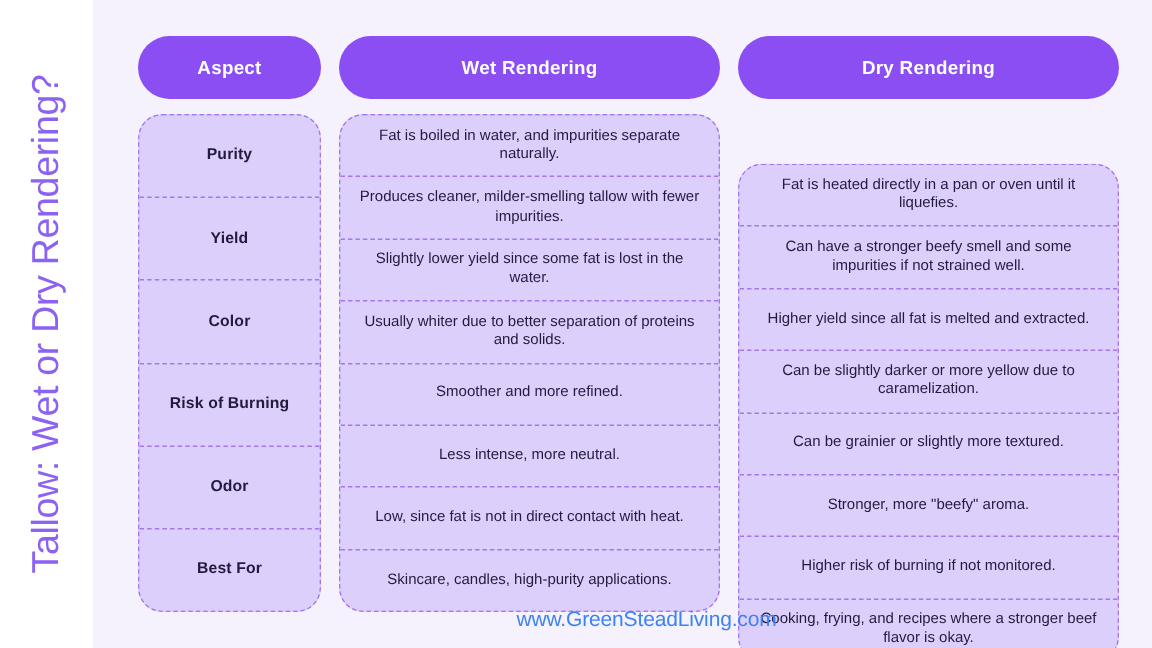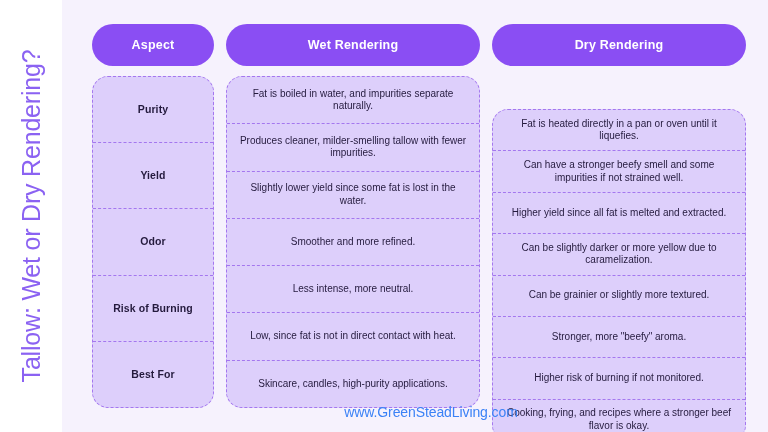--- a/index.html
+++ b/index.html
@@ -125,32 +125,34 @@
     <div class="title-rot">Tallow: Wet or Dry Rendering?</div>
   </div>
 
   <div class="table">
 
     <div class="col col-aspect">
       <div class="head">Aspect</div>
       <div class="body body-aspect">
         <div class="cell">Purity</div>
         <div class="cell">Yield</div>
+        <div class="cell">Color</div>
+        <div class="cell">Risk of Burning</div>
         <div class="cell">Odor</div>
-        <div class="cell">Risk of Burning</div>
         <div class="cell">Best For</div>
       </div>
     </div>
 
     <div class="col col-wet">
       <div class="head">Wet Rendering</div>
       <div class="body body-wide">
         <div class="cell">Fat is boiled in water, and impurities separate naturally.</div>
         <div class="cell">Produces cleaner, milder-smelling tallow with fewer impurities.</div>
         <div class="cell">Slightly lower yield since some fat is lost in the water.</div>
+        <div class="cell">Usually whiter due to better separation of proteins and solids.</div>
         <div class="cell">Smoother and more refined.</div>
         <div class="cell">Less intense, more neutral.</div>
         <div class="cell">Low, since fat is not in direct contact with heat.</div>
         <div class="cell">Skincare, candles, high-purity applications.</div>
       </div>
     </div>
 
     <div class="col col-dry">
       <div class="head">Dry Rendering</div>
       <div class="body body-wide">

